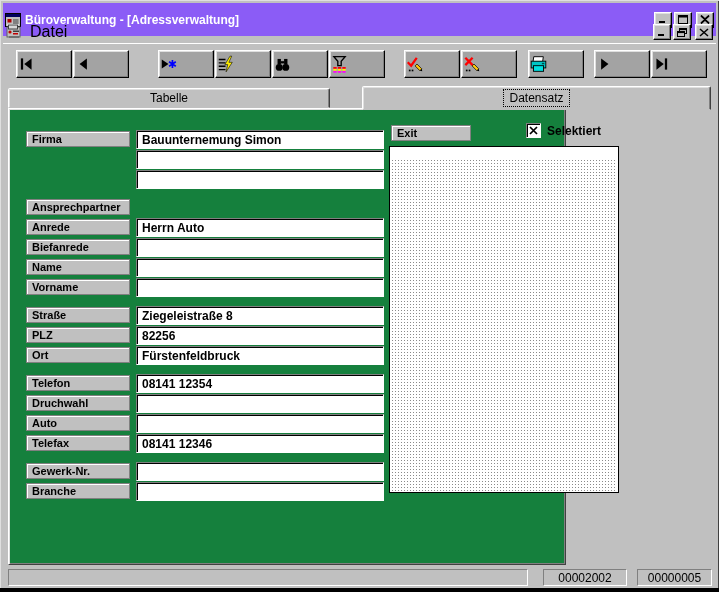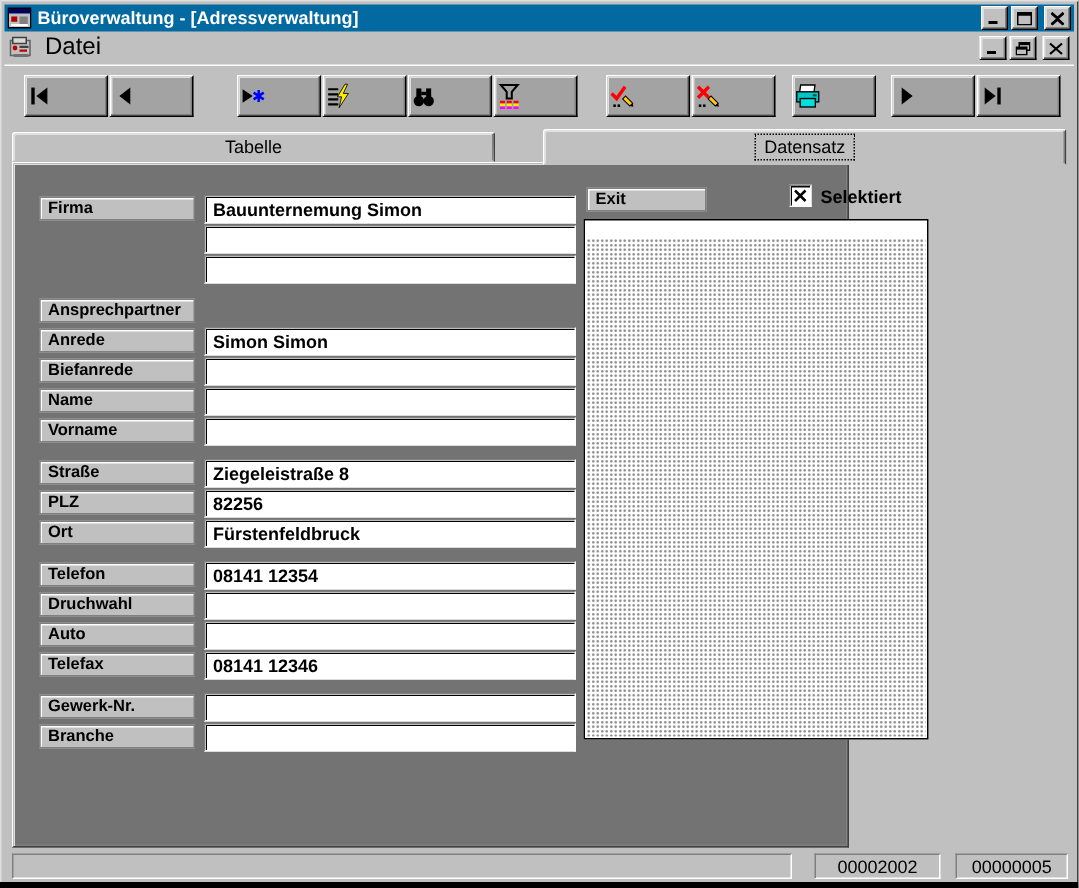--- a/index.html
+++ b/index.html
@@ -2,21 +2,21 @@
 <html><head>
 <meta charset="utf-8">
 <style>
   html,body{margin:0;padding:0;background:#c0c0c0;}
   .screen{position:relative;width:719px;height:592px;background:#c0c0c0;overflow:hidden;
     font-family:"Liberation Sans",sans-serif;font-size:11px;color:#000;
     box-shadow:inset 1px 1px 0 #dfdfdf, inset -1px -1px 0 #404040;}
   .bottom-strip{position:absolute;left:0;right:0;bottom:0;height:4px;background:#000;}
 
   
-  .titlebar{position:absolute;left:3px;top:3px;right:3px;height:18px;background:#0369a1;
+  .titlebar{position:absolute;left:3px;top:3px;right:3px;height:33px;background:#8b5cf6;
     display:flex;align-items:center;padding:0 2px;box-sizing:border-box;}
   .app-icon{width:16px;height:16px;flex:0 0 auto;}
   .title-text{color:#fff;font-weight:bold;font-size:12px;margin-left:4px;flex:1;white-space:nowrap;overflow:hidden;}
   .win-btn{width:16px;height:14px;background:#c0c0c0;border:1px solid;border-color:#fff #000 #000 #fff;
     box-shadow:inset -1px -1px 0 #808080, inset 1px 1px 0 #dfdfdf;
     display:flex;align-items:center;justify-content:center;margin-left:2px;flex:0 0 auto;}
   .win-btn svg{width:10px;height:9px;}
   .gap2{margin-left:4px;}
 
   
@@ -43,21 +43,21 @@
   .tabbar{position:absolute;left:8px;top:86px;width:703px;height:22px;}
   .tab{position:absolute;box-sizing:border-box;background:#c0c0c0;display:flex;align-items:center;justify-content:center;
     font-size:12px;border:1px solid;border-color:#fff #404040 transparent #fff;
     box-shadow:inset -1px 0 0 #808080, inset 1px 1px 0 #dfdfdf;
     border-top-left-radius:2px;border-top-right-radius:2px;}
   .tab-inactive{left:0;top:2px;width:322px;height:20px;z-index:2;}
   .tab-active{left:354px;top:0;width:349px;height:24px;z-index:3;}
   .focus-rect{outline:1px dotted #000;padding:1px 5px;}
 
   
-  .page{position:absolute;left:8px;top:108px;width:558px;height:457px;background:#737373;box-sizing:border-box;
+  .page{position:absolute;left:8px;top:108px;width:558px;height:457px;background:#15803d;box-sizing:border-box;
     border:1px solid;border-color:#fff #404040 #404040 #fff;
     box-shadow:inset 1px 1px 0 #dfdfdf, inset -1px -1px 0 #808080;z-index:1;}
 
   
   .form-label{position:absolute;left:17px;width:104px;height:16px;background:#c0c0c0;
     border:1px solid #808080;box-shadow:inset 1px 1px 0 #fff;
     font-weight:bold;font-size:11px;display:flex;align-items:center;padding-left:5px;box-sizing:border-box;white-space:nowrap;}
   .form-input{position:absolute;left:127px;width:248px;height:19px;background:#fff;
     border:1px solid;border-color:#808080 #fff #fff #808080;box-shadow:inset 1px 1px 0 #000;
     font-weight:bold;font-size:12px;display:flex;align-items:center;padding:0 5px;box-sizing:border-box;white-space:nowrap;overflow:hidden;}
@@ -273,21 +273,21 @@
     </div>
 
   <div class="page">
     <div>
         <div class="form-label" style="top: 22px;">Firma</div>
         <div class="form-input" style="top: 21px;">Bauunternemung Simon</div>
         <div class="form-input" style="top: 41px;"></div>
         <div class="form-input" style="top: 61px;"></div>
         <div class="form-label" style="top: 90px;">Ansprechpartner</div>
         <div class="form-label" style="top: 110px;">Anrede</div>
-        <div class="form-input" style="top: 109px;">Simon Simon</div>
+        <div class="form-input" style="top: 109px;">Herrn Auto</div>
         <div class="form-label" style="top: 130px;">Biefanrede</div>
         <div class="form-input" style="top: 129px;"></div>
         <div class="form-label" style="top: 150px;">Name</div>
         <div class="form-input" style="top: 149px;"></div>
         <div class="form-label" style="top: 170px;">Vorname</div>
         <div class="form-input" style="top: 169px;"></div>
         <div class="form-label" style="top: 198px;">Straße</div>
         <div class="form-input" style="top: 197px;">Ziegeleistraße 8</div>
         <div class="form-label" style="top: 218px;">PLZ</div>
         <div class="form-input" style="top: 217px;">82256</div>

